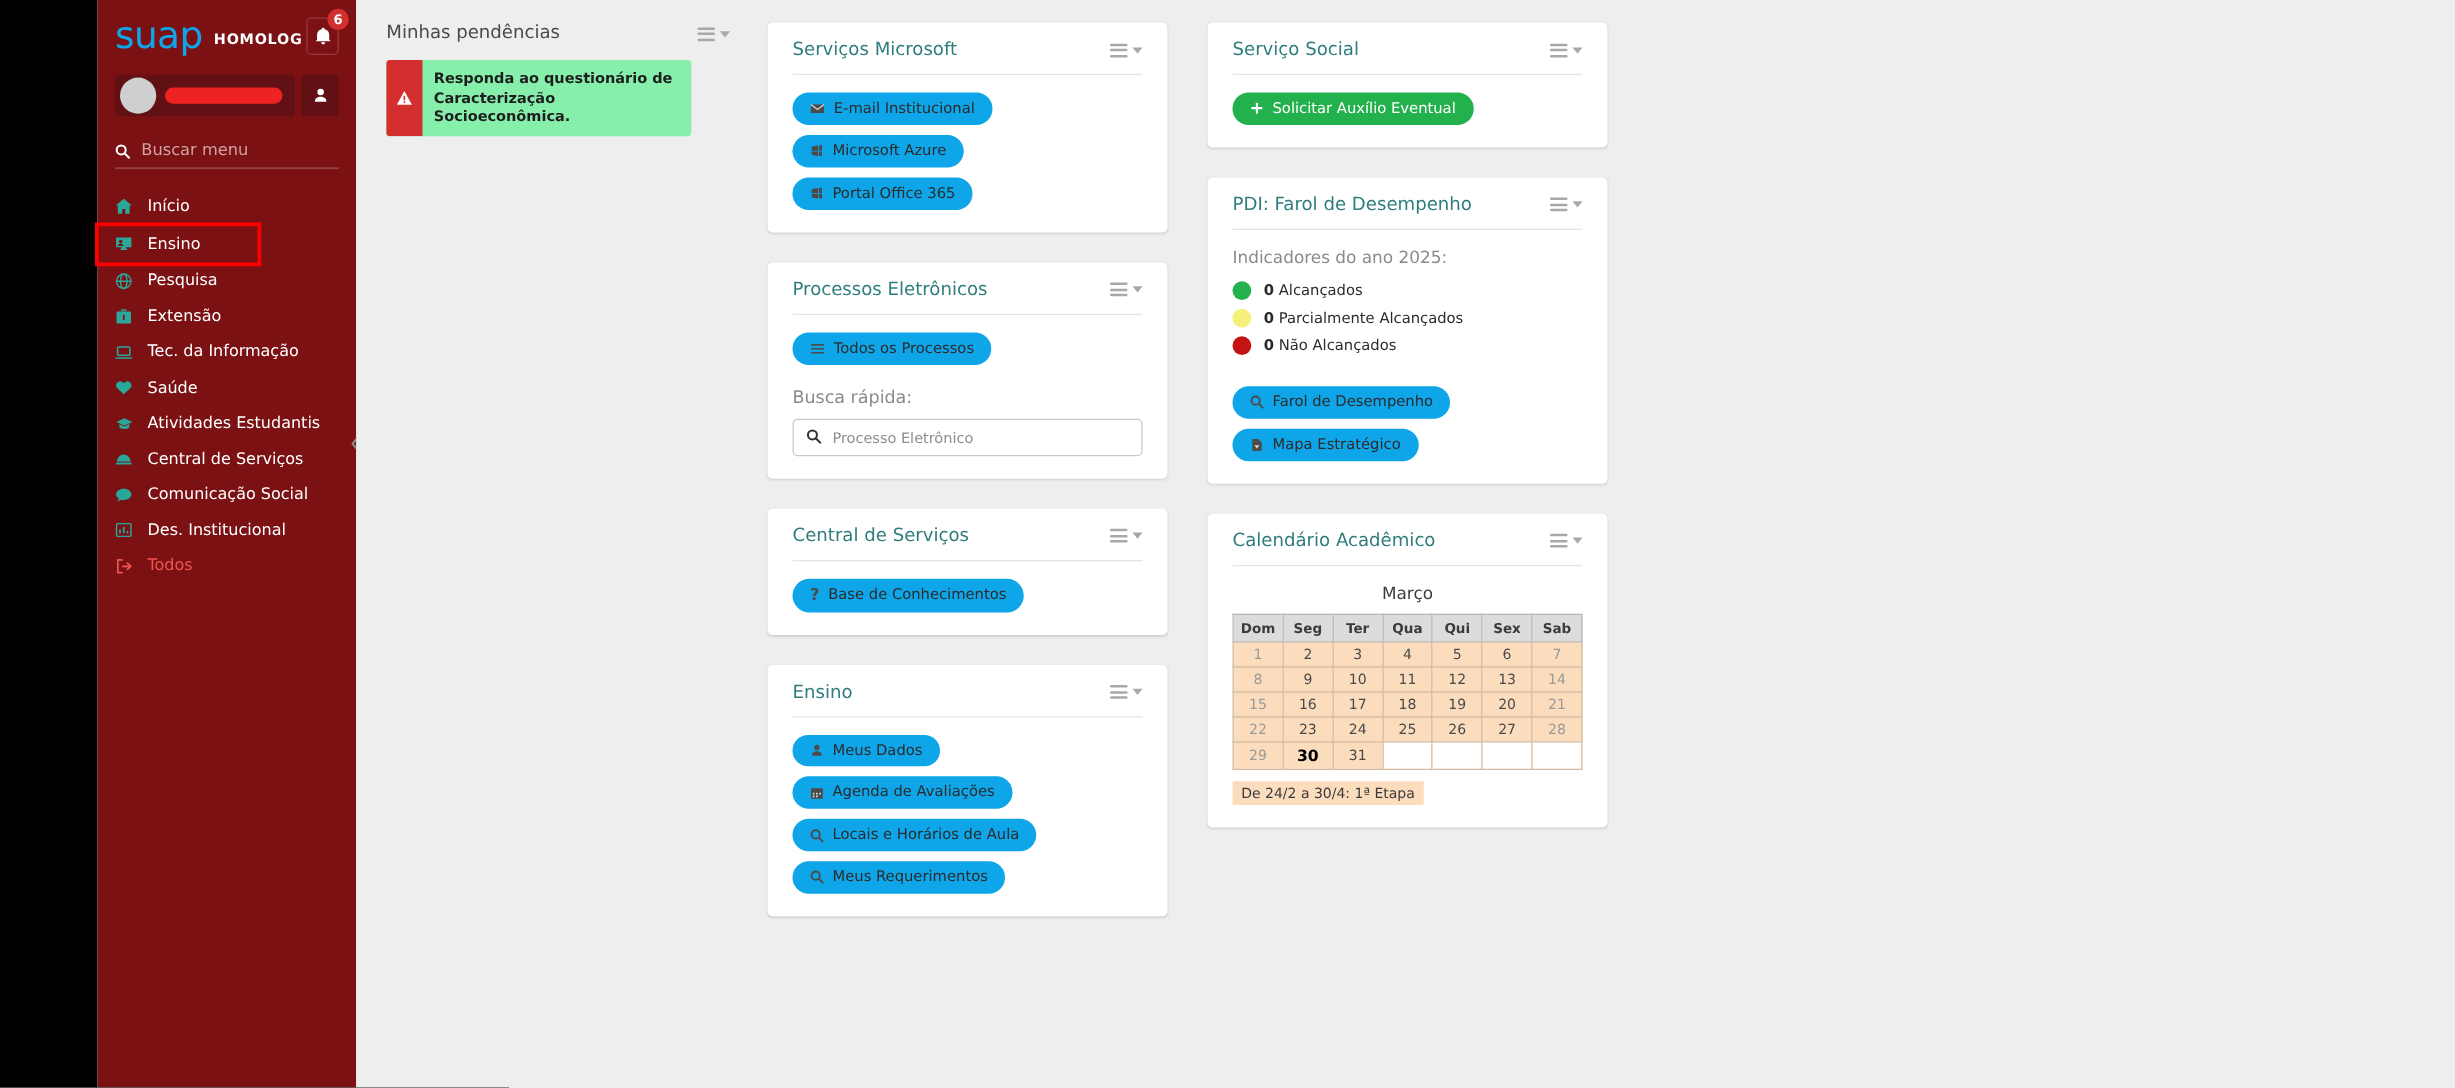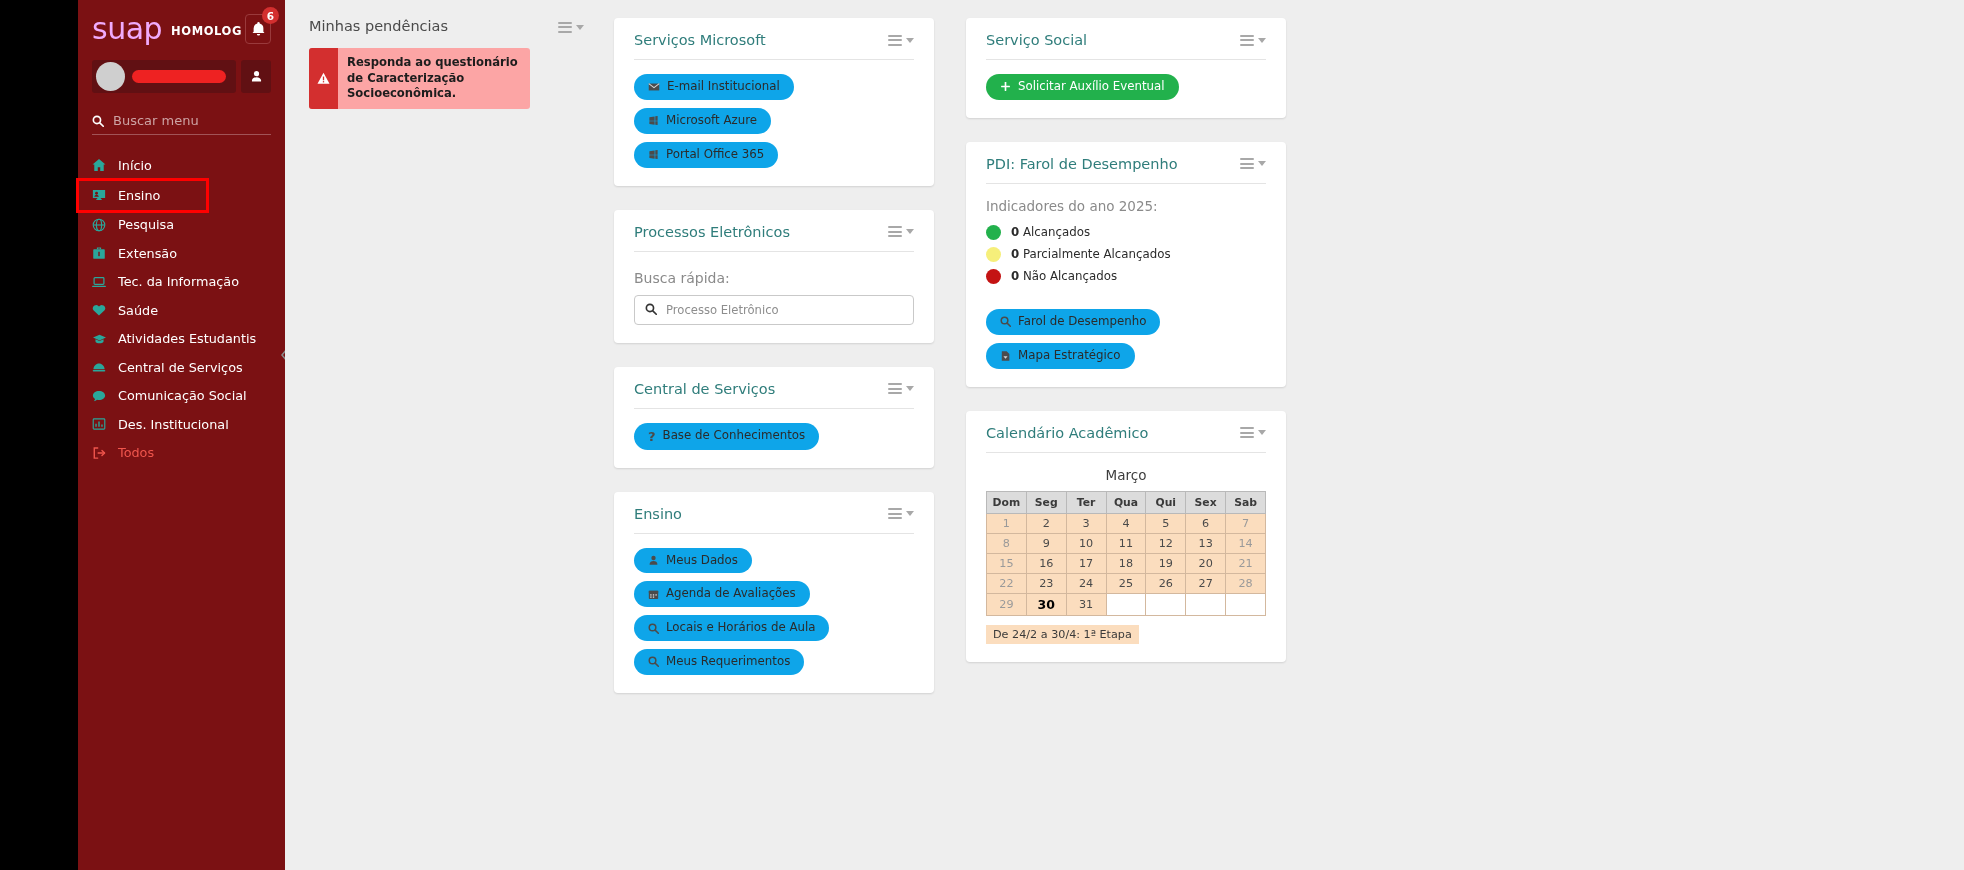--- a/index.html
+++ b/index.html
@@ -16,21 +16,21 @@
 
   
   .sidebar {
     width: 207px; flex: none; height: 870px;
     background: #7b1113;
     position: relative;
     padding: 0;
   }
   .sb-top { display: flex; align-items: center; padding: 14px 14px 6px 14px; }
   .logo {
-    color: #f0abfc; font-size: 30px; letter-spacing: -0.5px;
+    color: #0ea5e9; font-size: 30px; letter-spacing: -0.5px;
     font-weight: 400; line-height: 1; font-family: "DejaVu Sans", sans-serif;
   }
   .homolog {
     color: #ffffff; font-size: 11.5px; font-weight: bold; letter-spacing: .6px;
     margin-left: 9px; margin-top: 4px;
   }
   .bell-wrap { margin-left: auto; position: relative; }
   .bell-btn {
     width: 26px; height: 30px; border: 1px solid #9a3a3c; border-radius: 4px;
     background: transparent; display: flex; align-items: center; justify-content: center;
@@ -113,22 +113,22 @@
   .hamb .bars { display: inline-block; }
   .hamb .bars i {
     display: block; width: 14px; height: 2px; background: #a8a8a8; margin: 2.5px 0; border-radius: 1px;
   }
   .hamb .caret {
     width: 0; height: 0; border-left: 4px solid transparent; border-right: 4px solid transparent;
     border-top: 5px solid #a8a8a8;
   }
 
   .pend-alert {
-    display: flex; background: #fca5a5; border-radius: 3px; overflow: hidden;
-    min-height: 46px; align-items: stretch; width: 221px;
+    display: flex; background: #86efac; border-radius: 3px; overflow: hidden;
+    min-height: 46px; align-items: stretch; width: 244px;
   }
   .pend-alert .ic {
     width: 29px; background: #d32f2f; color: #fff; display: flex;
     align-items: center; justify-content: center; flex: none; font-size: 14px;
   }
   .pend-alert .tx {
     padding: 7px 9px; font-size: 11.6px; color: #1d1d1d; line-height: 1.35; font-weight: bold;
   }
 
   
@@ -438,20 +438,32 @@
             <span class="hamb">
                 <span class="bars">
                   <i></i>
                   <i></i>
                   <i></i>
                 </span>
                 <span class="caret"></span>
               </span>
           </div>
           <hr class="card-hr">
+          <div class="btn-row">
+            <button class="pill">
+              <span class="pic">
+                  <svg width="12" height="12" viewBox="0 0 16 16" fill="currentColor">
+                    <rect x="1" y="3" width="14" height="1.7" rx=".8"></rect>
+                    <rect x="1" y="7.2" width="14" height="1.7" rx=".8"></rect>
+                    <rect x="1" y="11.4" width="14" height="1.7" rx=".8"></rect>
+                  </svg>
+                </span>
+              <span>Todos os Processos</span>
+            </button>
+          </div>
           <div class="quick-label">Busca rápida:</div>
           <div class="search-box">
             <span>
               <svg width="12" height="12" viewBox="0 0 16 16" fill="none" stroke="#333" stroke-width="2.2">
                   <circle cx="6.6" cy="6.6" r="4.8"></circle>
                   <line x1="10.4" y1="10.4" x2="15" y2="15" stroke-linecap="round"></line>
                 </svg>
             </span>
             <input placeholder="Processo Eletrônico" style="">
           </div>

